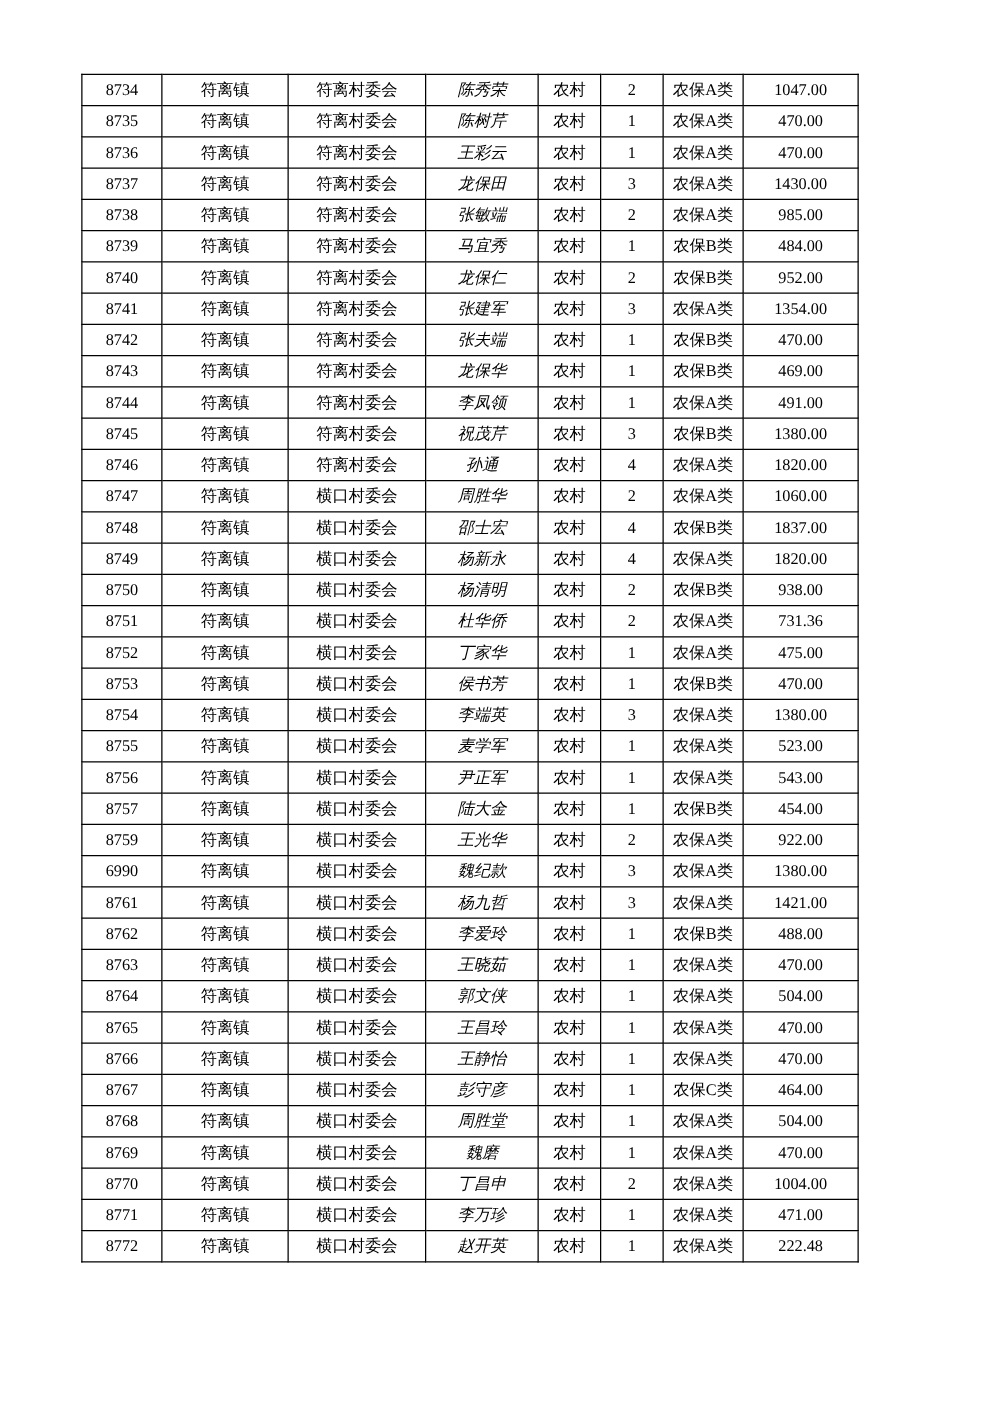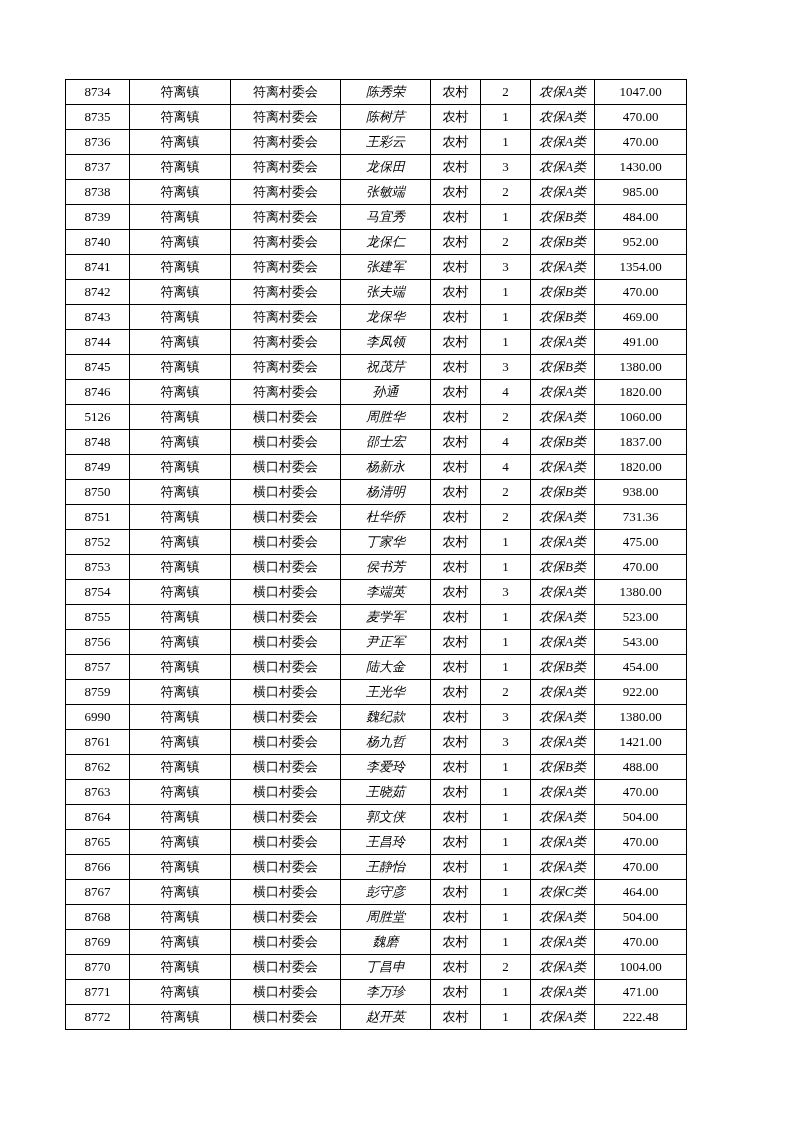--- a/index.html
+++ b/index.html
@@ -14,42 +14,42 @@
   .page {
     position: relative;
     width: 793px;
     height: 1122px;
     background: #ffffff;
     overflow: hidden;
   }
   table.roster {
     position: absolute;
     left: 65px;
-    top: 79px;
+    top: 59px;
     border-collapse: collapse;
     table-layout: fixed;
     padding-left: 36px;
   }
   table.roster td {
     border: 1px solid #000000;
     height: 24px;
     font-size: 13px;
     line-height: 24px;
     text-align: center;
     padding: 0 2px;
     white-space: nowrap;
     overflow: hidden;
   }
   td.col-id      { width: 64px; }
   td.col-town    { width: 101px; }
   td.col-village { width: 110px; }
   td.col-name    { width: 90px; font-style: italic; }
   td.col-type    { width: 50px; }
   td.col-count   { width: 50px; }
-  td.col-category{ width: 64px; font-style: italic; }
+  td.col-category{ width: 64px; }
   td.col-amount  { width: 92px; text-align: right; padding-right: 24px; }
 </style>
 </head>
 <body>
 
 <div class="page">
   <table class="roster">
     <tbody id="table-body">
         <tr>
           <td class="col-id">8734</td>
@@ -175,21 +175,21 @@
           <td class="col-id">8746</td>
           <td class="col-town">符离镇</td>
           <td class="col-village">符离村委会</td>
           <td class="col-name">孙通</td>
           <td class="col-type">农村</td>
           <td class="col-count">4</td>
           <td class="col-category">农保A类</td>
           <td class="col-amount">1820.00</td>
         </tr>
         <tr>
-          <td class="col-id">5126</td>
+          <td class="col-id">8747</td>
           <td class="col-town">符离镇</td>
           <td class="col-village">横口村委会</td>
           <td class="col-name">周胜华</td>
           <td class="col-type">农村</td>
           <td class="col-count">2</td>
           <td class="col-category">农保A类</td>
           <td class="col-amount">1060.00</td>
         </tr>
         <tr>
           <td class="col-id">8748</td>

